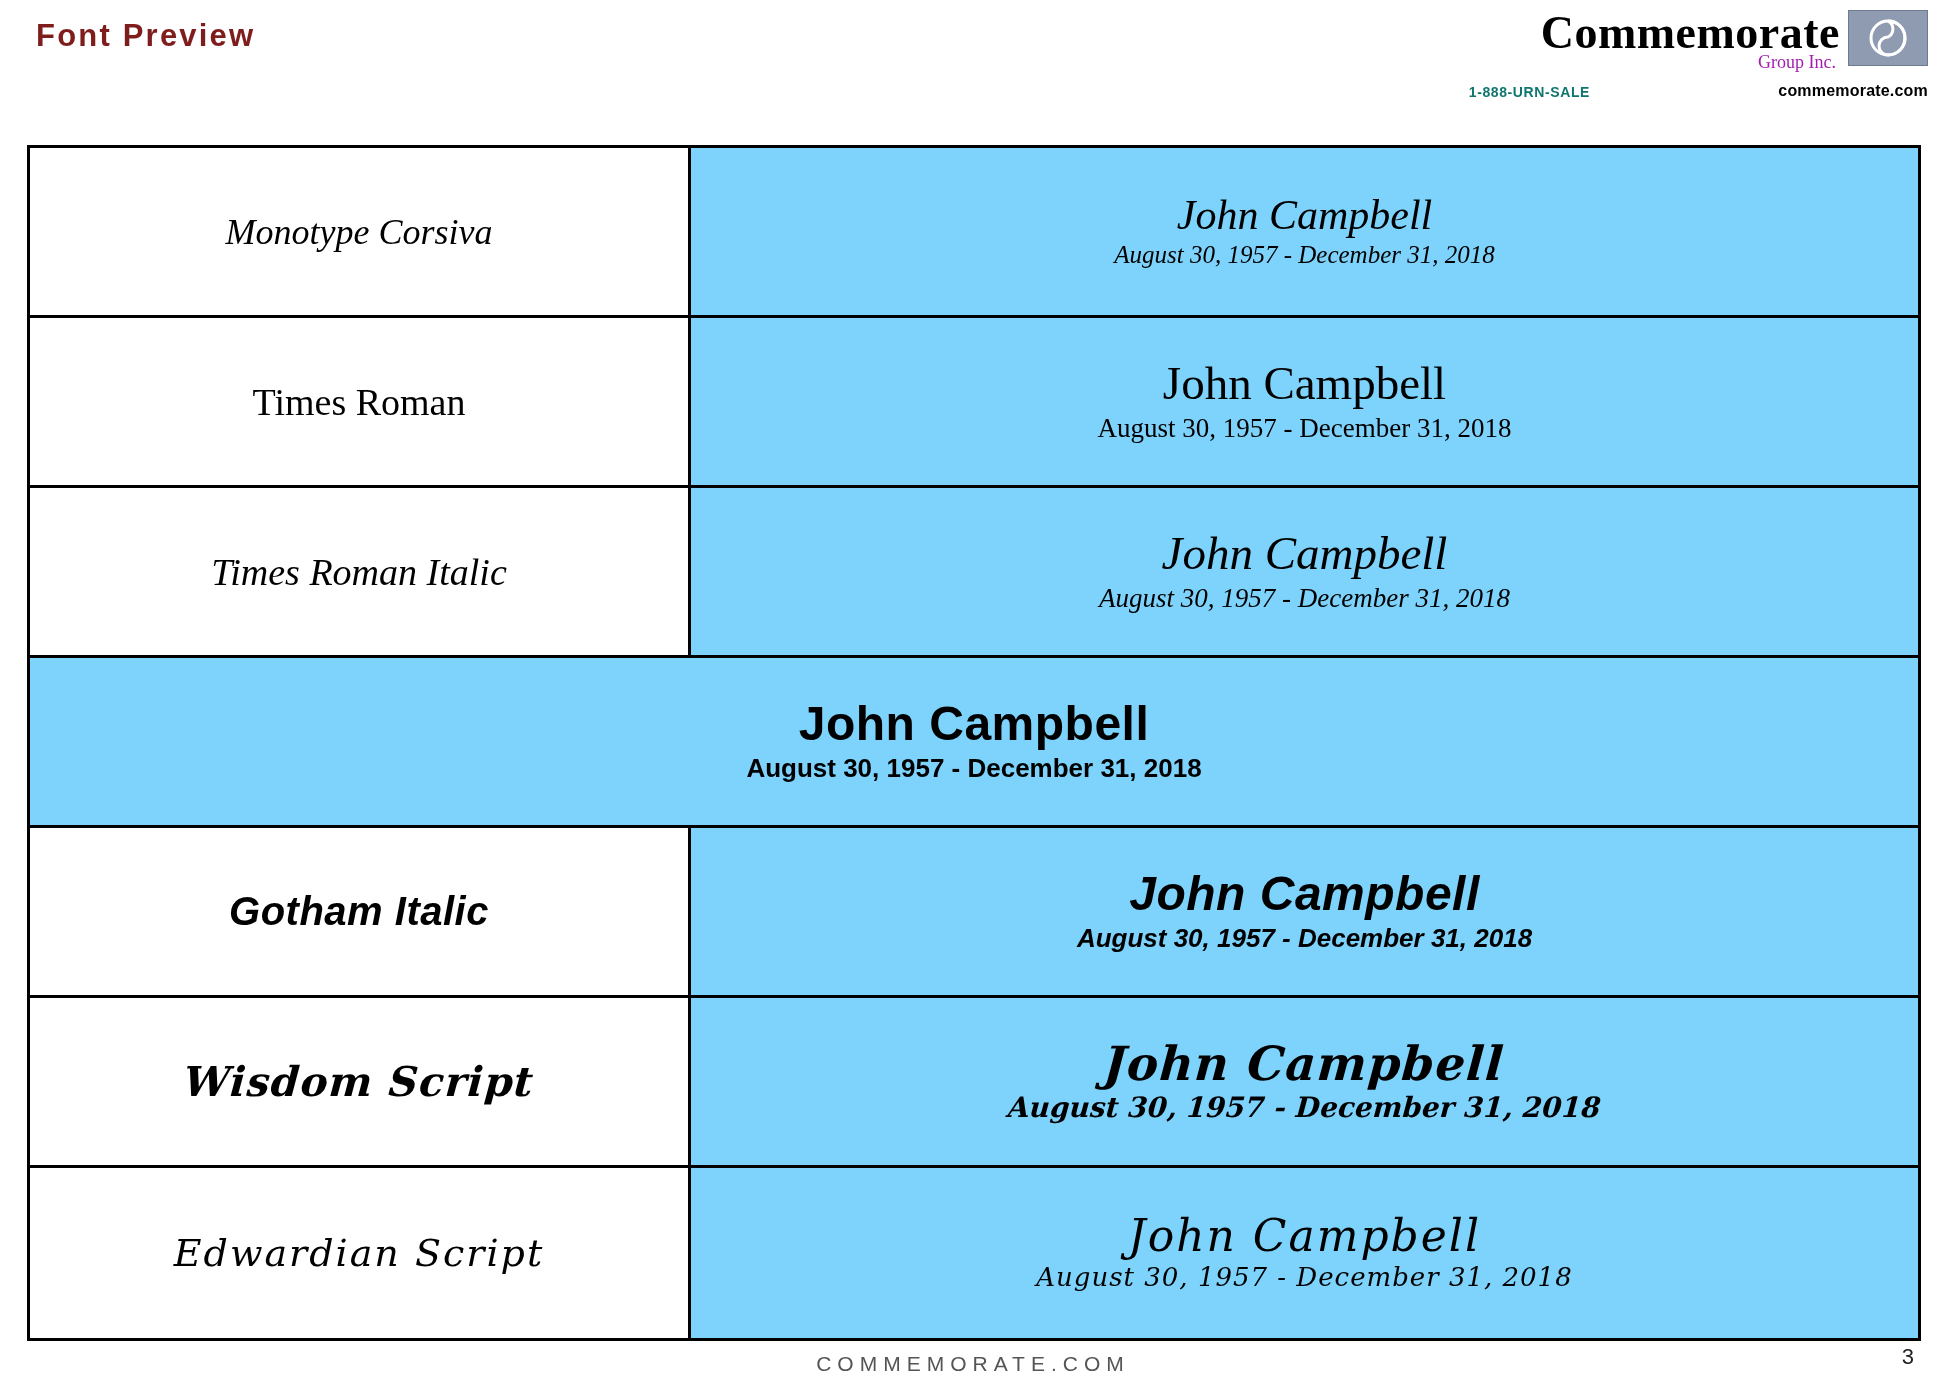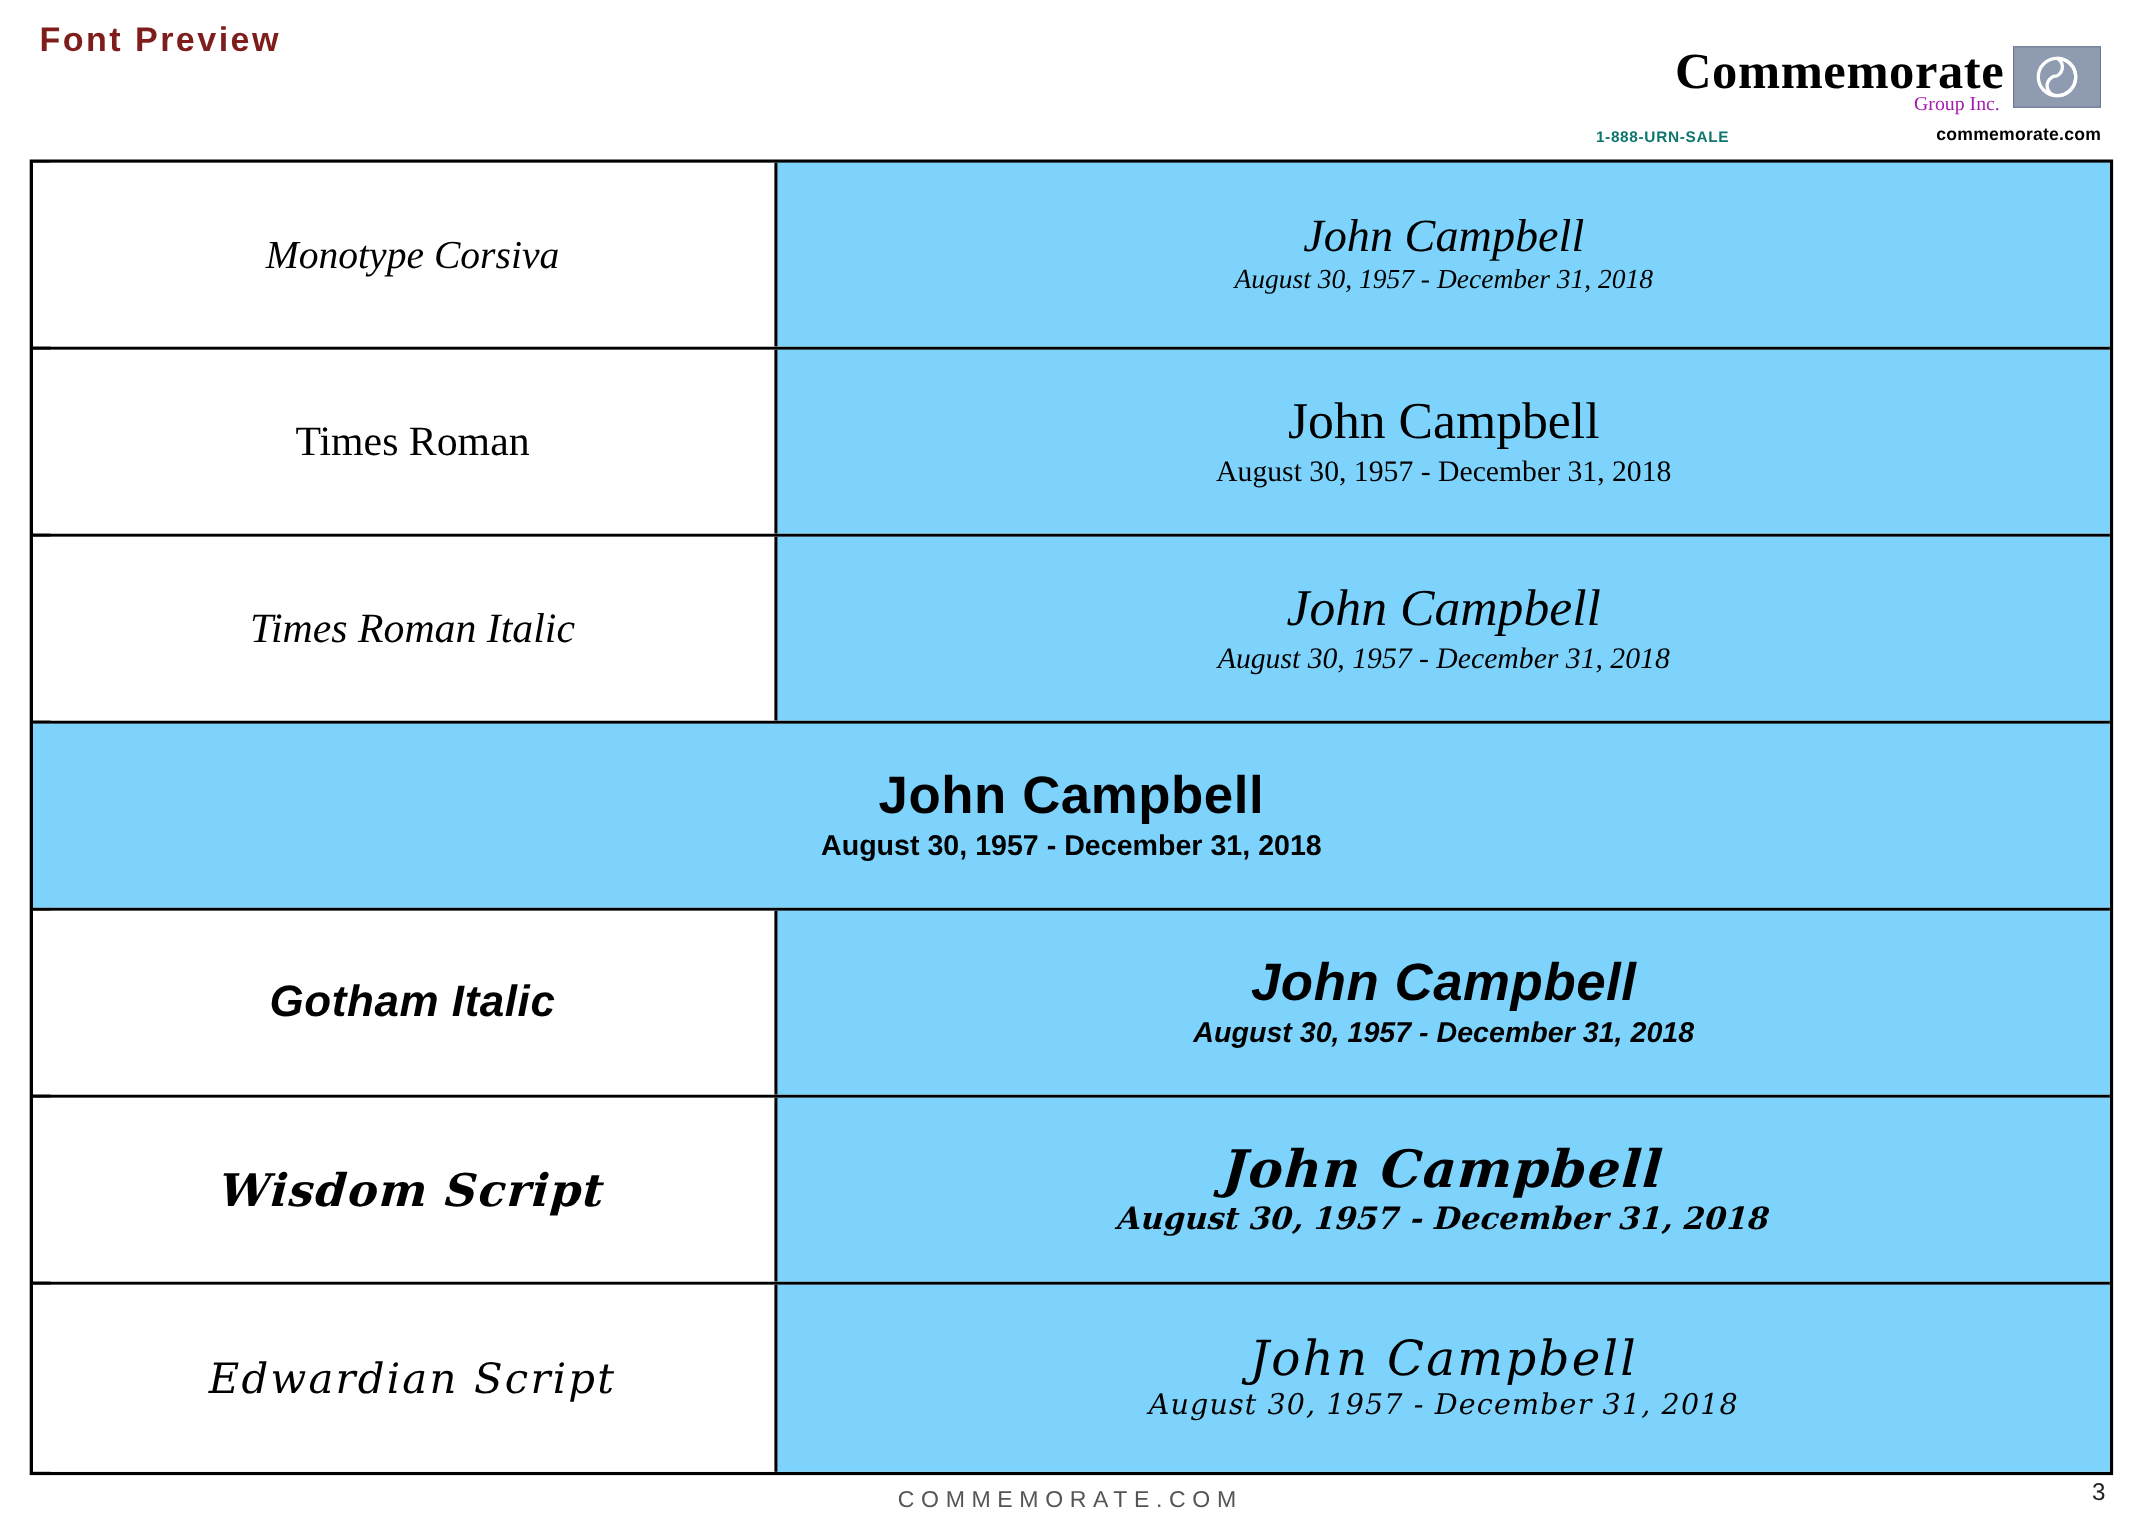--- a/index.html
+++ b/index.html
@@ -28,25 +28,24 @@
     left: 36px;
     top: 18px;
     font-size: 31px;
     font-weight: bold;
     letter-spacing: 2.2px;
     font-family: "Liberation Sans", sans-serif;
     color: #7f1d1d;
   }
   .logo-block {
     position: absolute;
-    right: 36px;
+    right: 18px;
     top: 4px;
     width: 520px;
     height: 102px;
-    margin-top: 32px;
   }
   .logo-word {
     position: absolute;
     right: 88px;
     top: 2px;
     font-family: "Liberation Serif", serif;
     font-size: 46px;
     font-weight: bold;
     letter-spacing: 0.5px;
     color: #000000;
@@ -114,21 +113,20 @@
   .cell-name {
     width: 661px;
     flex: 0 0 661px;
     border-right: 3px solid #000000;
     box-sizing: border-box;
     display: flex;
     align-items: center;
     justify-content: center;
     background: #ffffff;
     text-align: center;
-    margin-left: 16px;
   }
   .cell-sample {
     flex: 1 1 auto;
     background: #7dd3fc;
     box-sizing: border-box;
     display: flex;
     flex-direction: column;
     align-items: center;
     justify-content: center;
     text-align: center;

